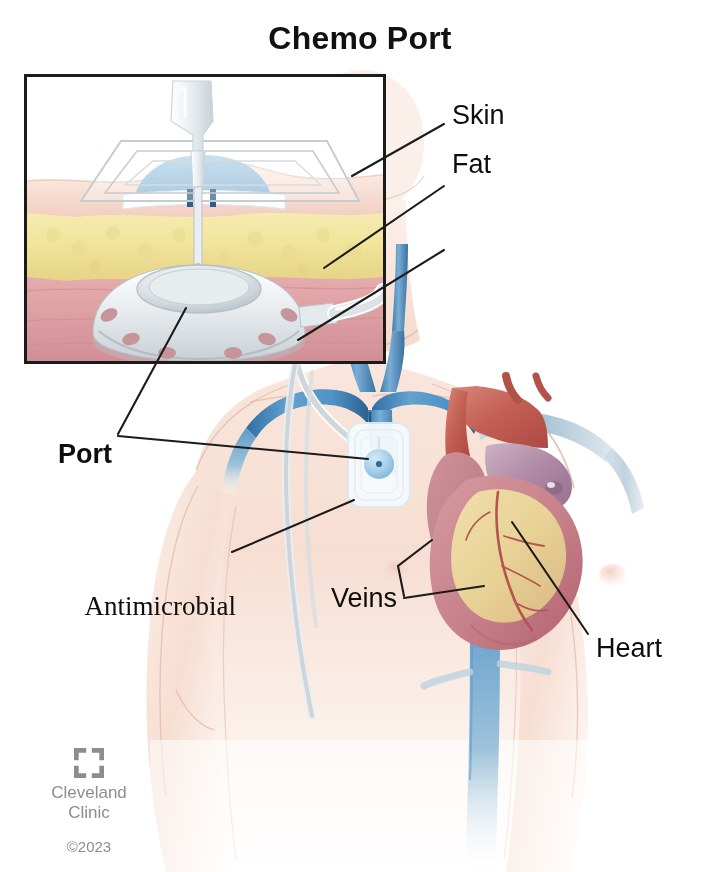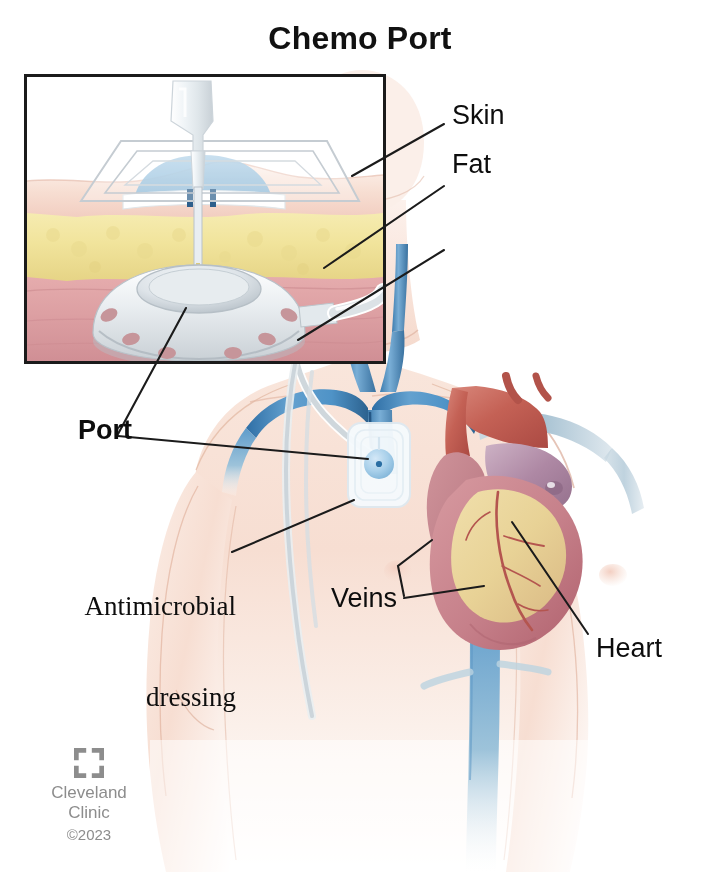--- a/index.html
+++ b/index.html
@@ -61,21 +61,21 @@
     color:#8d8d8d;
   }
   #credit .cc-name{
     font-size:17px;
     line-height:1.18;
     margin-top:5px;
     color:#8d8d8d;
   }
   #credit .cc-year{
     font-size:15px;
-    margin-top:3px;
+    margin-top:15px;
     color:#8d8d8d;
   }
   #cc-mark{
     width:30px;height:30px;
     margin:0 auto;
     display:block;
   }
 </style>
 </head>
 <body>
@@ -425,25 +425,24 @@
 
       <path d="M588 634 L512 522"></path>
     </g>
   </svg>
 
   <div class="lbl" style="left:452px; top:100px;">Skin</div>
 
   <div class="lbl" style="left:452px; top:149px;">Fat</div>
 
 
-  <div class="lbl bold" style="left:58px; top:415px;margin-left:20px;">Port</div>
+  <div class="lbl bold" style="left:58px; top:439px;">Port</div>
 
   <div class="lbl right" style="left:0px; top:531px; width:236px;font-family:Liberation Serif, serif;">
     <div>Antimicrobial</div>
-    <div>dressing</div>
   </div>
 
   <div class="lbl" style="left:331px; top:583px;">Veins</div>
 
   <div class="lbl" style="left:596px; top:633px;">Heart</div>
 
   <div id="credit">
     <svg id="cc-mark" viewBox="0 0 32 32" xmlns="http://www.w3.org/2000/svg">
       <g fill="#8d8d8d">
         <path d="M0 0 H13 V5 H5 V13 H0 Z"></path>

